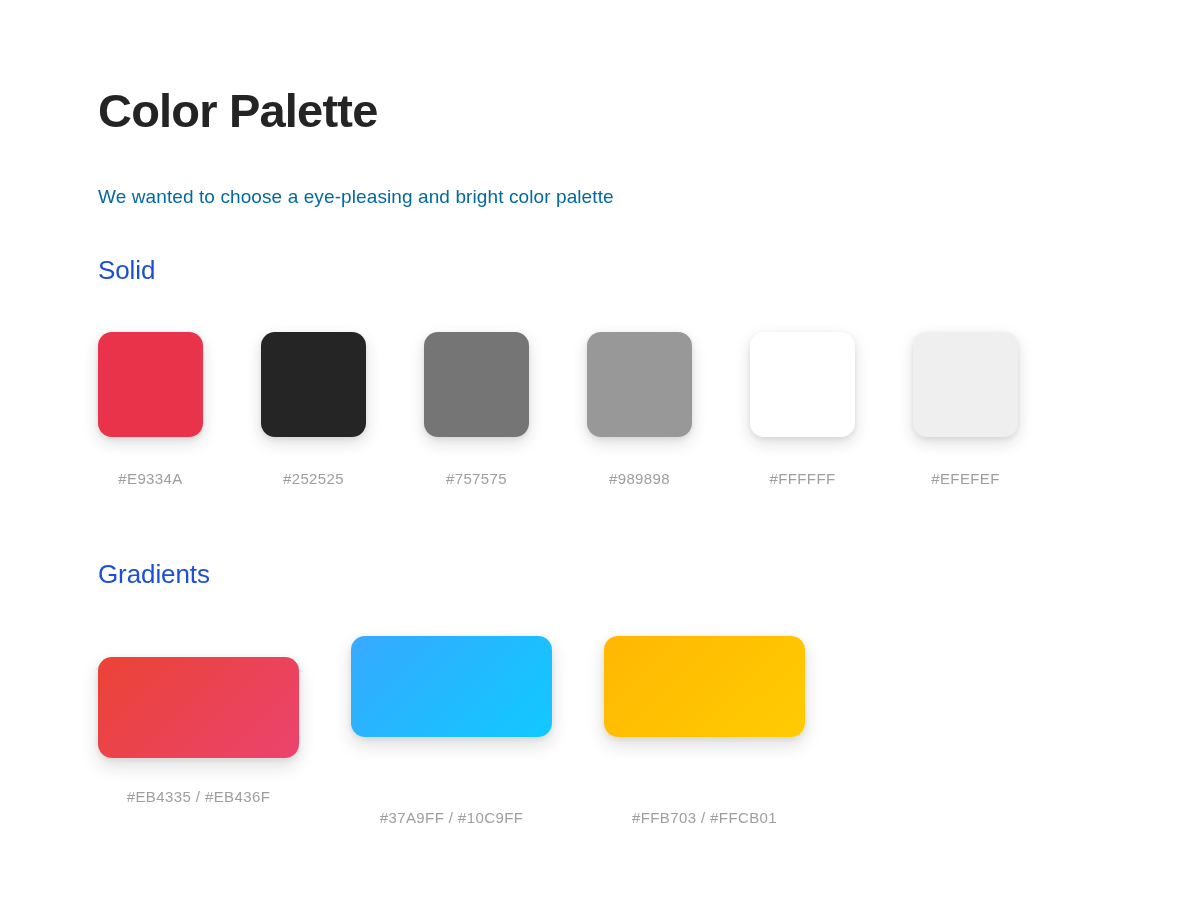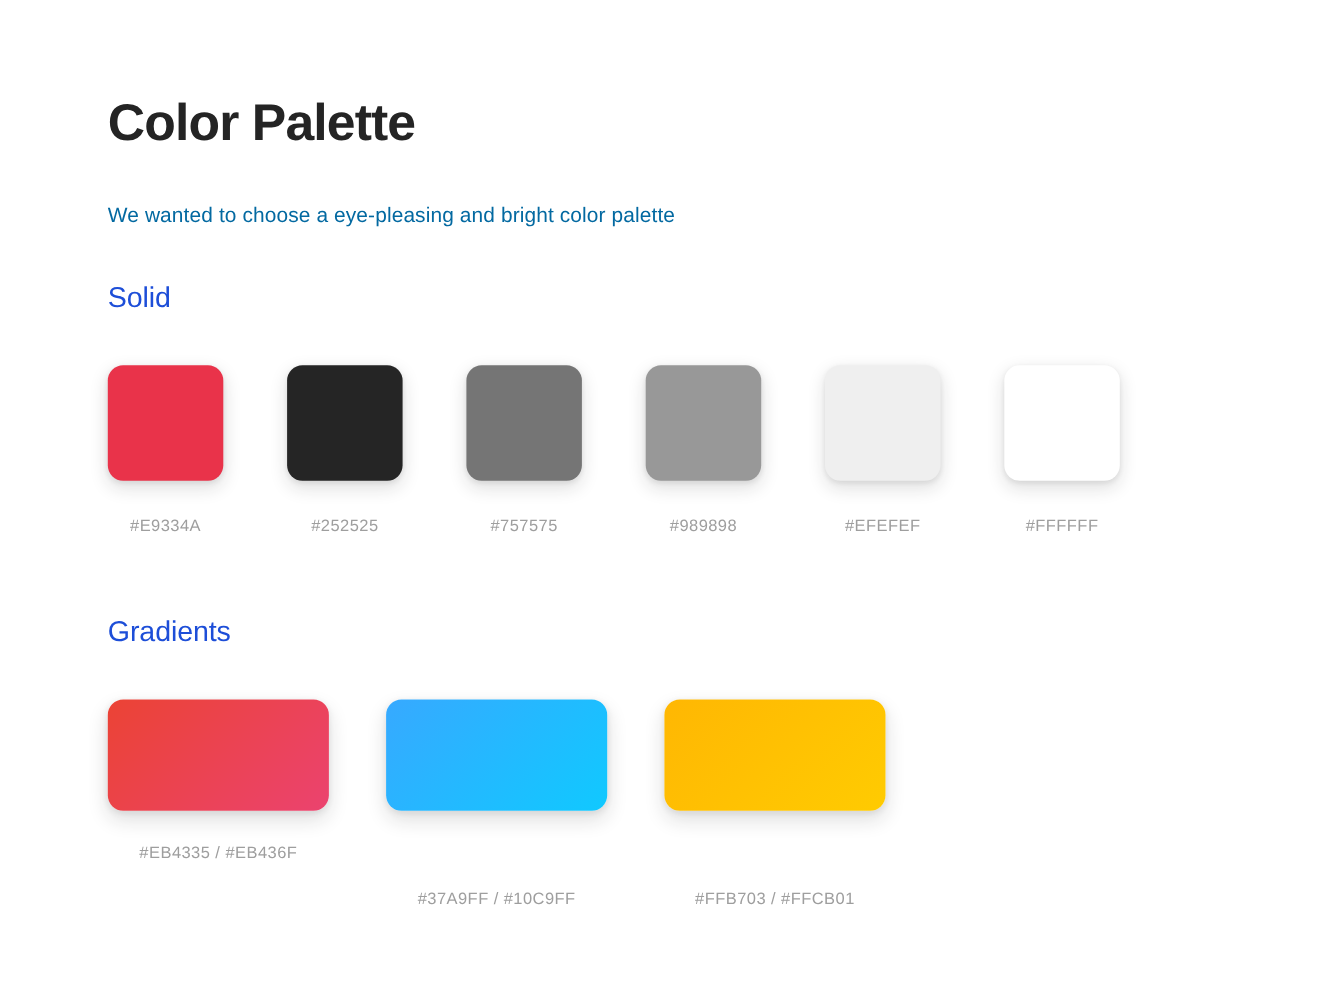--- a/index.html
+++ b/index.html
@@ -62,21 +62,21 @@
   .section {
     position: absolute;
     left: 98px;
   }
   .section-solid { top: 255px; }
   .section-gradients { top: 559px; }
 
   
   .swatch-row {
     display: flex;
-    align-items: flex-start;
+    align-items: center;
   }
 
   .swatch-cell {
     display: flex;
     flex-direction: column;
     align-items: center;
   }
 
   .swatch-box {
     border-radius: 14px;
@@ -137,26 +137,26 @@
         </div>
         <div class="swatch-cell">
           <div class="swatch-box" style="background: rgb(117, 117, 117);"></div>
           <div class="swatch-label">#757575</div>
         </div>
         <div class="swatch-cell">
           <div class="swatch-box" style="background: rgb(152, 152, 152);"></div>
           <div class="swatch-label">#989898</div>
         </div>
         <div class="swatch-cell">
+          <div class="swatch-box" style="background: rgb(255, 255, 255);"></div>
+          <div class="swatch-label">#FFFFFF</div>
+        </div>
+        <div class="swatch-cell">
           <div class="swatch-box" style="background: rgb(239, 239, 239);"></div>
           <div class="swatch-label">#EFEFEF</div>
-        </div>
-        <div class="swatch-cell">
-          <div class="swatch-box" style="background: rgb(255, 255, 255);"></div>
-          <div class="swatch-label">#FFFFFF</div>
         </div>
       </div>
   </div>
 
   <div class="section section-gradients">
     <h2 class="section-heading">Gradients</h2>
     <div class="swatch-row row-gradients">
         <div class="swatch-cell">
           <div class="swatch-box" style="background: linear-gradient(135deg, rgb(235, 67, 53) 0%, rgb(235, 67, 111) 100%);"></div>
           <div class="swatch-label">#EB4335 / #EB436F</div>

